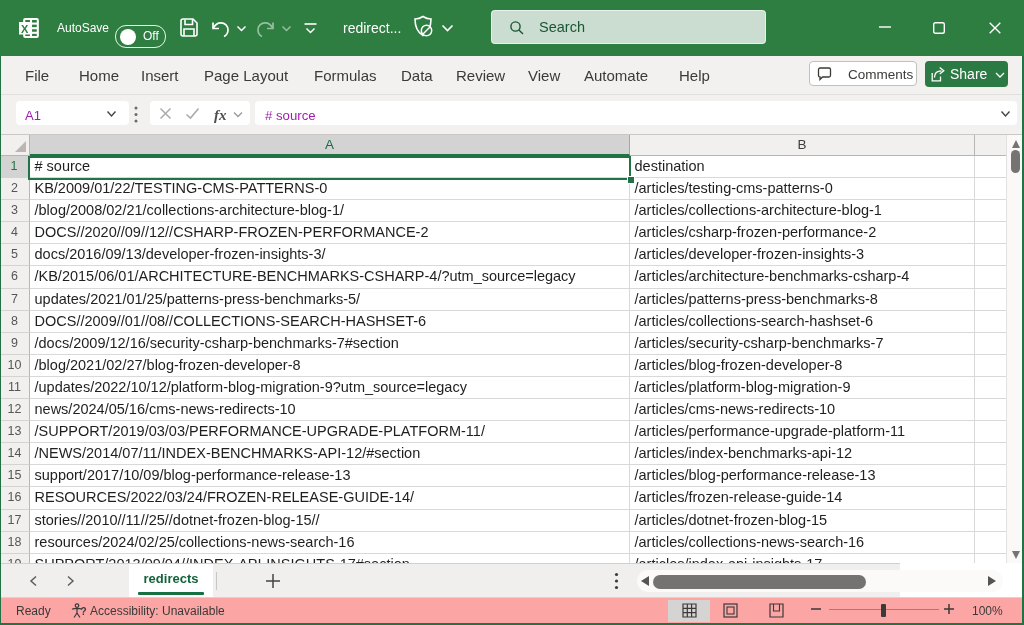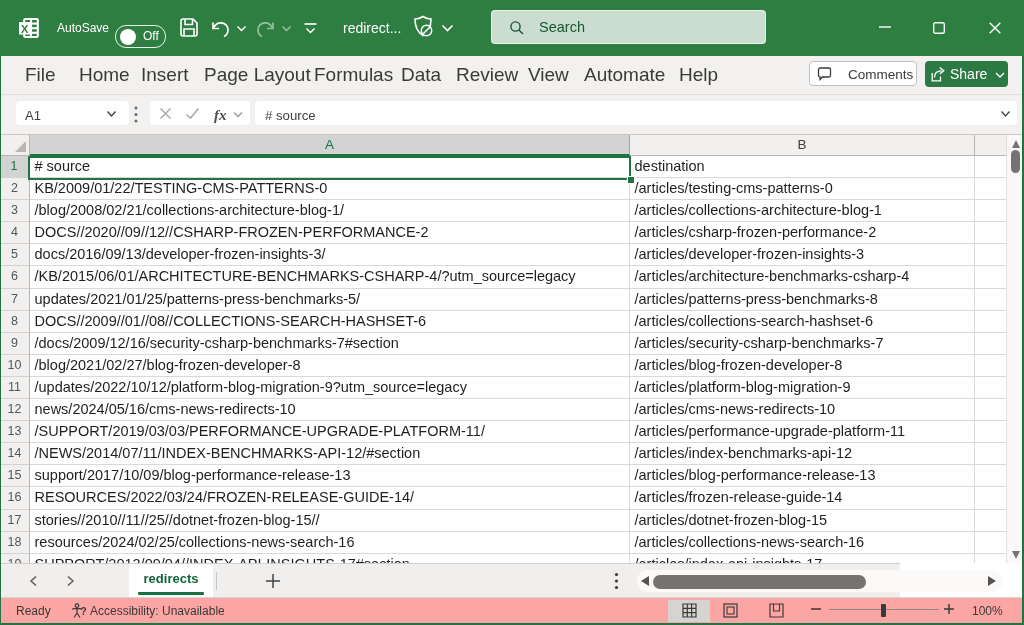--- a/index.html
+++ b/index.html
@@ -9,32 +9,32 @@
   
   #titlebar { position:absolute; left:0; top:0; width:1024px; height:56px; background:#2E7D41; }
   #titlebar .t { position:absolute; top:28px; transform:translateY(-50%); color:#fff; white-space:nowrap; }
   #autosave-pill { position:absolute; left:115px; top:25px; width:51px; height:22.5px; border:1px solid rgba(255,255,255,.9); border-radius:11px;text-decoration:underline; }
   #autosave-pill .knob { position:absolute; left:3.5px; top:3px; width:16px; height:16px; border-radius:50%; background:#fff; }
   #autosave-pill .off { position:absolute; left:27px; top:50%; transform:translateY(-50%); color:#fff; font-size:12px; }
   #searchbox { position:absolute; left:491px; top:10px; width:275px; height:34px; background:#CBDDD1; border:1px solid rgba(255,255,255,.55); border-radius:4px; }
   #searchbox span { position:absolute; left:47px; top:50%; transform:translateY(-50%); font-size:14.5px; color:#1A5632; }
   
   #menubar { position:absolute; left:0; top:56px; width:1024px; height:39px; background:#F2F1F0; border-bottom:1px solid #E2E0DE; }
-  #menubar .mi { position:absolute; top:19px; transform:translateY(-50%); font-size:19px; color:#3A3A38; white-space:nowrap; }
+  #menubar .mi { position:absolute; top:19px; transform:translateY(-50%); font-size:15px; color:#3A3A38; white-space:nowrap; }
   #btn-comments { position:absolute; left:809px; top:5px; width:108px; height:25px; background:#fff; border:1px solid #C2C0BE; border-radius:4px; }
   #btn-comments span { position:absolute; left:26px; top:50%; transform:translateY(-50%); font-size:13.5px; color:#3A3A38;margin-left:12px; }
   #btn-share { position:absolute; left:925px; top:4.5px; width:83px; height:26px; background:#2B7A43; border-radius:4px;padding-left:48px; }
   #btn-share span { position:absolute; left:25px; top:50%; transform:translateY(-50%); font-size:14px; color:#fff; }
   
   #fbar { position:absolute; left:0; top:95px; width:1024px; height:40px; background:#F2F1F0; border-bottom:1px solid #CAC8C6; }
   .whitebox { position:absolute; top:6px; height:24px; background:#fff; border-radius:4px; }
   #namebox { left:16px; width:113px; }
   #fxbox { left:150px; width:100px; }
   #ffield { left:255px; width:762px; }
-  #fbar .txt { position:absolute; top:50%; transform:translateY(-50%); font-size:13px; color:#404040; white-space:nowrap; }
+  #fbar .txt { position:absolute; top:50%; transform:translateY(-50%); font-size:13px; color:#a21caf; white-space:nowrap; }
   
   #grid { position:absolute; left:0; top:135px; width:1024px; height:428px; background:#fff; overflow:hidden; }
   #ghead { position:absolute; left:0; top:0; width:1006px; height:21px; display:flex; }
   #ghead .h { border-bottom:1px solid #B8B6B4; border-right:1px solid #B8B6B4; background:#F1F0EF; font-size:13.5px; color:#3E3E3E; text-align:center; line-height:19px; }
   #gbody { position:absolute; left:0; top:21px; width:1006px; }
   .grow { display:flex; height:22.1px; }
   .rh { width:30px; background:#F1F0EF; border-right:1px solid #B8B6B4; border-bottom:1px solid #D5D3D1; font-size:12.5px; color:#565656; text-align:center; line-height:21px; flex:none; }
   .ca { width:600px; border-right:1px solid #D9D9D9; border-bottom:1px solid #D9D9D9; font-size:14.5px; color:#1f1f1f; padding-left:4.5px; line-height:21px; white-space:nowrap; overflow:hidden; flex:none; }
   .cb { width:345px; border-right:1px solid #D9D9D9; border-bottom:1px solid #D9D9D9; font-size:14.5px; color:#1f1f1f; padding-left:4.5px; line-height:21px; white-space:nowrap; overflow:hidden; flex:none; }
   .cf { flex:1; border-bottom:1px solid #D9D9D9; }

